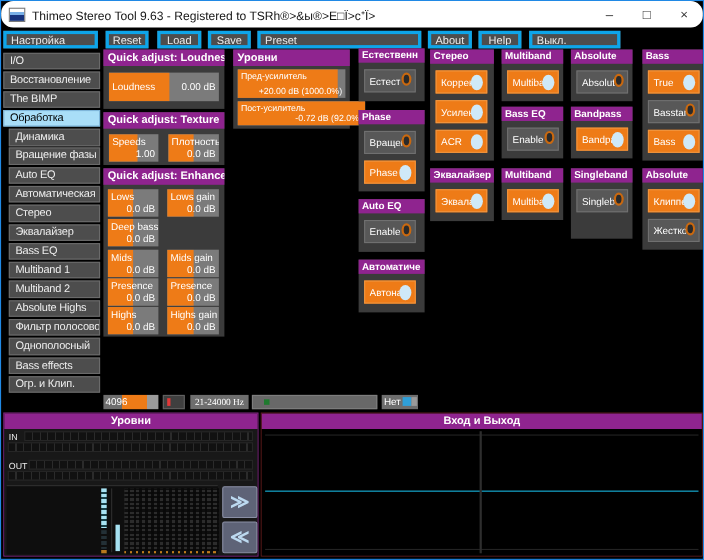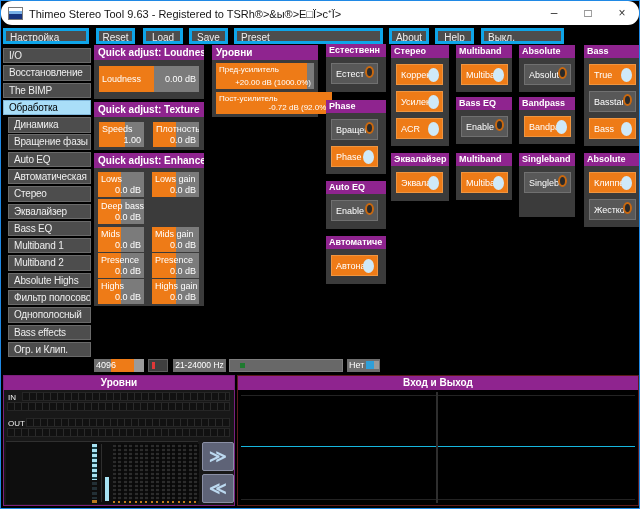--- a/index.html
+++ b/index.html
@@ -46,21 +46,21 @@
     background:#2a2a2a;border:2px solid #c9680f;}
   .toggle.on{background:#ee7b17;border-color:#f0953f;}
   .toggle.on .knob{background:#cfe9f8;border:none;width:11px;height:14px;top:3px;}
 
   
   .status{position:absolute;top:358px;height:13px;font-size:9px;color:#fff;line-height:13px;}
   #st-buffer{left:93px;width:50px;padding-left:2px;
     background:linear-gradient(90deg,#6e6e6e 0 34%,#ee7b17 34% 80%,#9b9b9b 80% 100%);}
   #st-mini{left:147px;width:20px;background:#3f3f3f;border:1px solid #606060;}
   #st-mini .red{position:absolute;left:3px;top:2px;bottom:2px;width:3px;background:#e03838;}
-  #st-range{left:172px;width:53px;background:#6e6e6e;text-align:center;font-size:8.5px;}
+  #st-range{left:172px;width:53px;background:#6e6e6e;text-align:center;font-size:8.5px;font-family:Liberation Serif, serif;}
   #st-long{left:228px;width:114px;background:#686868;border:1px solid #7e7e7e;}
   #st-long .green{position:absolute;left:10px;top:3px;width:5px;height:5px;background:#1f7a2f;}
   #st-net{left:346px;width:33px;background:#6e6e6e;padding-left:2px;}
   #st-net .bknob{position:absolute;left:19px;top:2px;width:8px;height:8px;background:#2f9fd8;}
   #st-net .tail{position:absolute;left:27px;top:2px;width:5px;height:8px;background:#9a9a9a;}
 
   
   .bpanel{position:absolute;top:374px;height:131px;border:1px solid #7c1f7c;background:#141414;}
   .bpanel .bhdr{height:14px;background:#8f248f;color:#fff;font-weight:bold;font-size:10px;line-height:14px;text-align:center;}
   .bbody{position:absolute;left:0;right:0;top:14px;bottom:0;background:#181818;}

